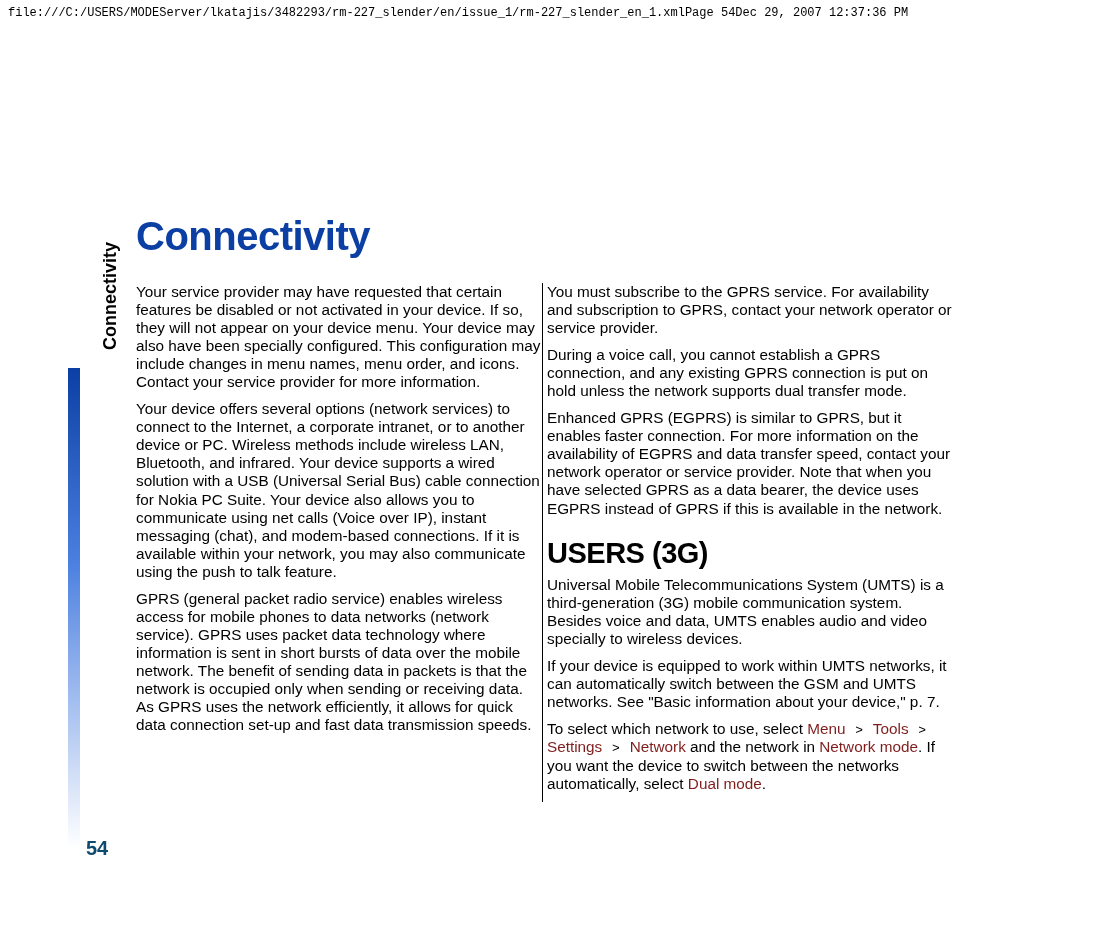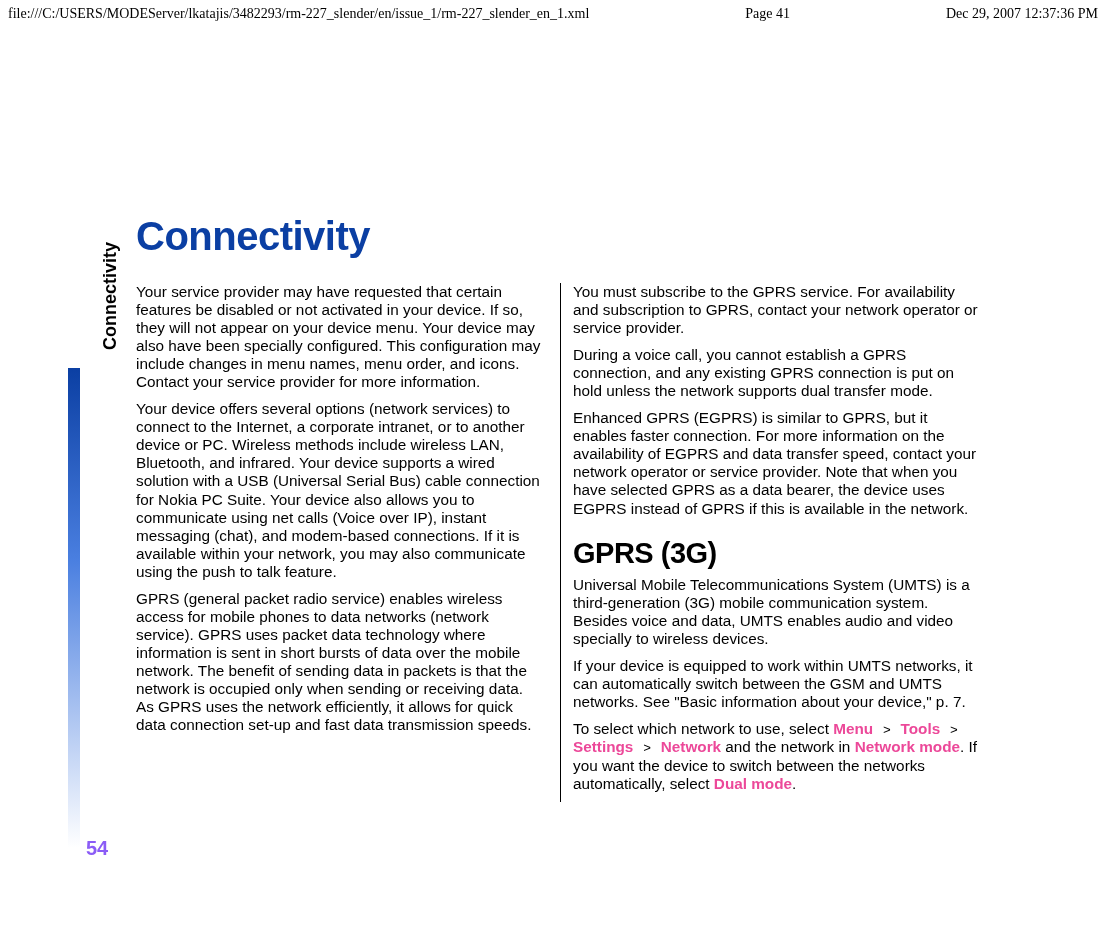--- a/index.html
+++ b/index.html
@@ -9,24 +9,23 @@
     color: #000;
   }
   .page {
     width: 1106px;
     height: 940px;
     position: relative;
     box-sizing: border-box;
   }
   .header-bar {
     display: flex;
-    justify-content: space-between;
     padding: 6px 8px 4px 8px;
-    font-family: Liberation Serif, serif;
-    font-size: 14px;
+    font-family: Liberation Mono, monospace;
+    font-size: 12px;
     white-space: pre;
   }
   .content-wrapper {
     position: absolute;
     left: 84px;
     top: 214px;
     width: 990px;
   }
   .sidebar {
     position: absolute;
@@ -44,21 +43,21 @@
     font-weight: bold;
     font-size: 18px;
     white-space: nowrap;
   }
   .page-num {
     position: absolute;
     left: 86px;
     top: 837px;
     font-weight: bold;
     font-size: 20px;
-    color: #8b5cf6;
+    color: #0c4a6e;
   }
   .gradient-bar {
     position: absolute;
     left: 68px;
     top: 368px;
     width: 12px;
     height: 480px;
     background: linear-gradient(to bottom, #0b3fa3 0%, #4a7fe0 40%, #ffffff 100%);
   }
   .title {
@@ -73,52 +72,52 @@
     gap: 0;
     margin-left: 52px;
   }
   .col {
     width: 406px;
     font-size: 15.3px;
     line-height: 1.18;
   }
   .col.right {
     border-left: 1px solid #000;
-    padding-left: 12px;
-    margin-left: 18px;
+    padding-left: 4px;
+    margin-left: 0;
   }
   .col p {
     margin: 0 0 9px 0;
   }
   h2.section {
     font-size: 29px;
     font-weight: bold;
     margin: 18px 0 6px 0;
     letter-spacing: -0.5px;
   }
   .link {
-    color: #ec4899;
-    font-weight: bold;
+    color: #7f1d1d;
+    font-weight: normal;
   }
   .chev {
     font-family: "Courier New", monospace;
     font-size: 13px;
     font-weight: normal;
     color: #000;
     padding: 0 2px;
   }
 </style>
 </head>
 <body>
 
 <div class="page">
 
   <div class="header-bar">
     <span>file:///C:/USERS/MODEServer/lkatajis/3482293/rm-227_slender/en/issue_1/rm-227_slender_en_1.xml</span>
-    <span>Page 41</span>
+    <span>Page 54</span>
     <span>Dec 29, 2007 12:37:36 PM</span>
   </div>
 
   <div class="gradient-bar"></div>
 
   <div class="sidebar">
     <div class="sidebar-label">Connectivity</div>
   </div>
   <div class="page-num">54</div>
 
@@ -129,21 +128,21 @@
       <div class="col">
         <p>Your service provider may have requested that certain features be disabled or not activated in your device. If so, they will not appear on your device menu. Your device may also have been specially configured. This configuration may include changes in menu names, menu order, and icons. Contact your service provider for more information.</p>
         <p>Your device offers several options (network services) to connect to the Internet, a corporate intranet, or to another device or PC. Wireless methods include wireless LAN, Bluetooth, and infrared. Your device supports a wired solution with a USB (Universal Serial Bus) cable connection for Nokia PC Suite. Your device also allows you to communicate using net calls (Voice over IP), instant messaging (chat), and modem-based connections. If it is available within your network, you may also communicate using the push to talk feature.</p>
         <p>GPRS (general packet radio service) enables wireless access for mobile phones to data networks (network service). GPRS uses packet data technology where information is sent in short bursts of data over the mobile network. The benefit of sending data in packets is that the network is occupied only when sending or receiving data. As GPRS uses the network efficiently, it allows for quick data connection set-up and fast data transmission speeds.</p>
       </div>
 
       <div class="col right">
         <p>You must subscribe to the GPRS service. For availability and subscription to GPRS, contact your network operator or service provider.</p>
         <p>During a voice call, you cannot establish a GPRS connection, and any existing GPRS connection is put on hold unless the network supports dual transfer mode.</p>
         <p>Enhanced GPRS (EGPRS) is similar to GPRS, but it enables faster connection. For more information on the availability of EGPRS and data transfer speed, contact your network operator or service provider. Note that when you have selected GPRS as a data bearer, the device uses EGPRS instead of GPRS if this is available in the network.</p>
-        <h2 class="section">GPRS (3G)</h2>
+        <h2 class="section">USERS (3G)</h2>
         <p>Universal Mobile Telecommunications System (UMTS) is a third-generation (3G) mobile communication system. Besides voice and data, UMTS enables audio and video specially to wireless devices.</p>
         <p>If your device is equipped to work within UMTS networks, it can automatically switch between the GSM and UMTS networks. See "Basic information about your device," p. 7.</p>
         <p>
           <span>To select which network to use, select </span><span class="link">Menu</span><span class="chev"> &gt; </span><span class="link">Tools</span><span class="chev"> &gt; </span><span class="link">Settings</span><span class="chev"> &gt; </span><span class="link">Network</span><span> and the network in </span><span class="link">Network mode</span><span>. If you want the device to switch between the networks automatically, select </span><span class="link">Dual mode</span><span>.</span>
         </p>
       </div>
     </div>
   </div>
 
 </div>

